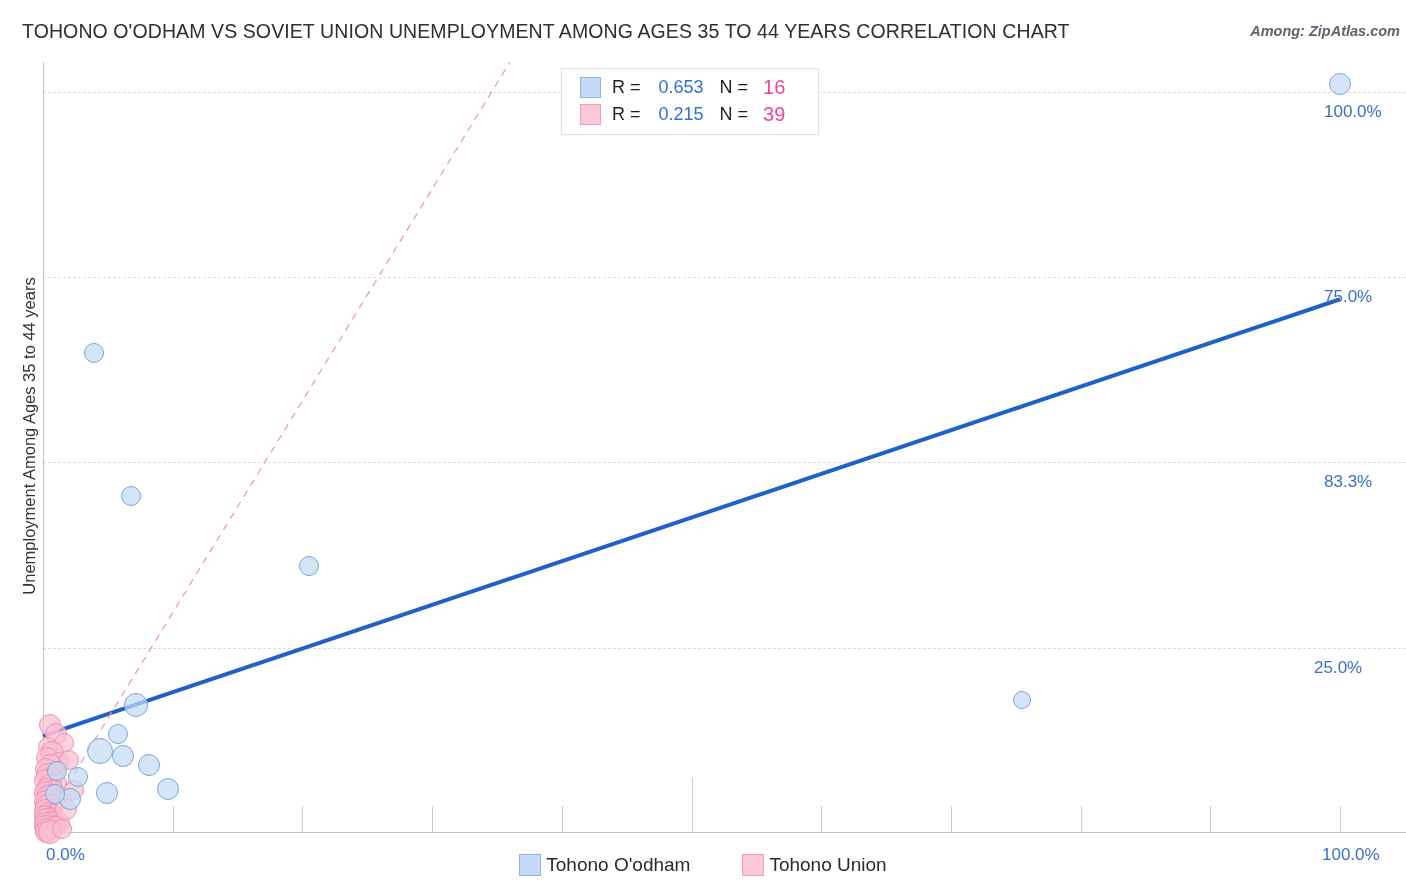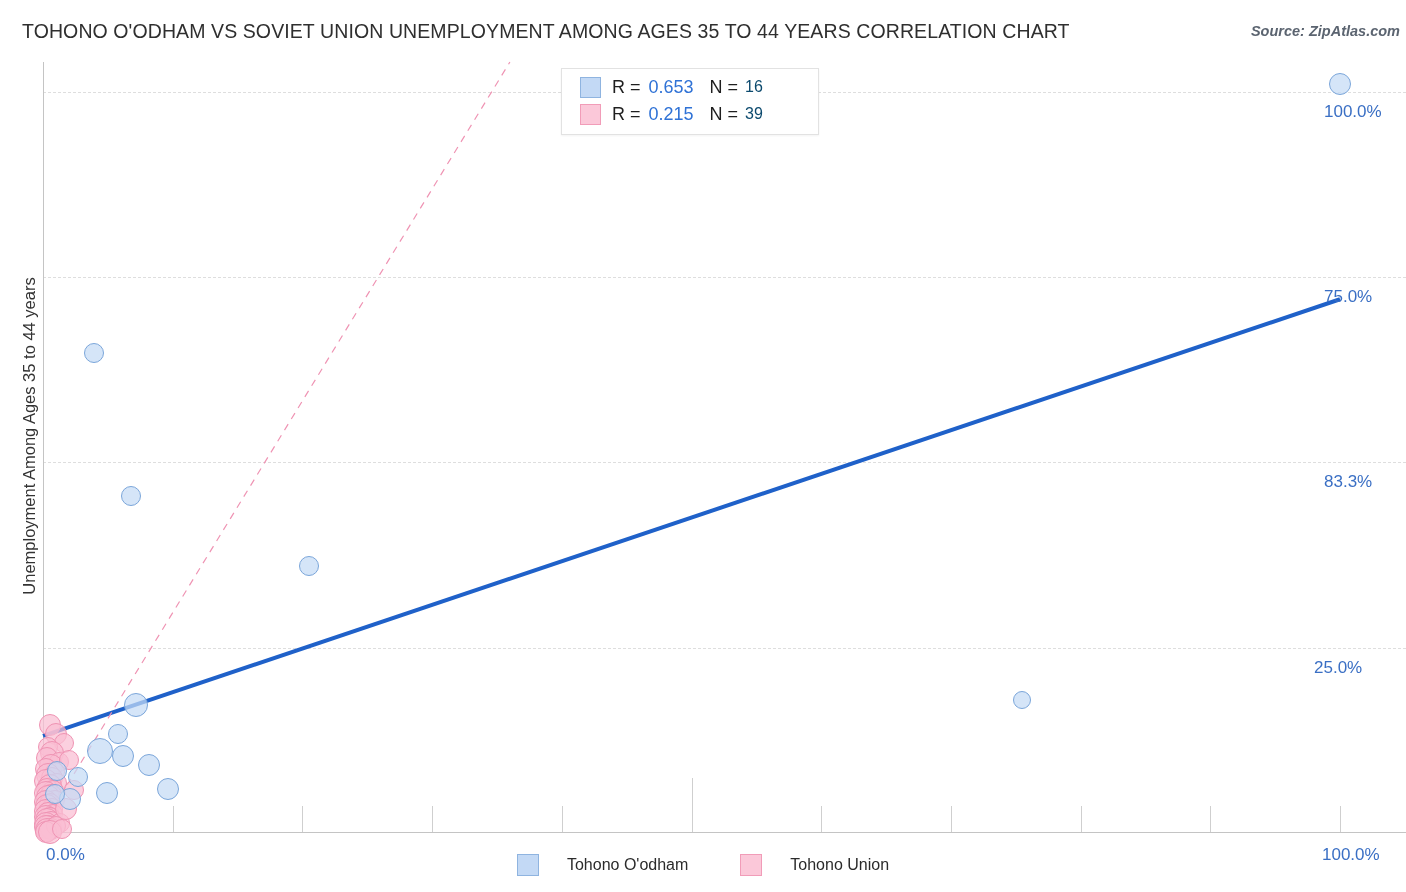--- a/index.html
+++ b/index.html
@@ -167,56 +167,56 @@
     box-sizing: border-box;
   }
   .swatch.blue { background: #c3d9f5; border: 1px solid #8fb4e0; }
   .swatch.pink { background: #fbc8d9; border: 1px solid #f19cb8; }
   .st-lbl {
     margin-left: 11px;
     font-size: 18px;
     color: #1f1f1f;
   }
   .st-val {
-    margin-left: 8px;
+    margin-left: 18px;
     font-size: 18px;
     color: #2f72d6;
   }
   .st-lbl2 {
     margin-left: 16px;
     font-size: 18px;
     color: #1f1f1f;
   }
   .st-val2 {
-    margin-left: 7px;
-    font-size: 16px;
-    color: #0c4a6e;
+    margin-left: 15px;
+    font-size: 20px;
+    color: #ec4899;
   }
 
   
   #series-legend {
     position: absolute;
     left: 0; top: 848px;
     width: 1406px; height: 34px;
     display: flex;
     align-items: center;
     justify-content: center;
   }
   .leg-item { display: flex; align-items: center; margin: 0 26px; }
   .leg-sw { width: 22px; height: 22px; box-sizing: border-box; }
   .leg-sw.blue { background: #c3d9f5; border: 1px solid #8fb4e0; }
   .leg-sw.pink { background: #fbc8d9; border: 1px solid #f19cb8; }
-  .leg-txt { margin-left: 28px; font-size: 16px; color: #2b2b2b; white-space: nowrap; }
+  .leg-txt { margin-left: 5px; font-size: 19px; color: #2b2b2b; white-space: nowrap; }
 </style>
 </head>
 <body>
 
 <div id="header">
   <div id="chart-title">TOHONO O'ODHAM VS SOVIET UNION UNEMPLOYMENT AMONG AGES 35 TO 44 YEARS CORRELATION CHART</div>
-  <div id="source-label">Source: ZipAtlas.com</div>
+  <div id="source-label">Among: ZipAtlas.com</div>
 </div>
 
 <div id="y-axis-title-wrap">
   <div id="y-axis-title-inner">Unemployment Among Ages 35 to 44 years</div>
 </div>
 
 <div id="plot">
 
 
   <div id="grid-layer">

